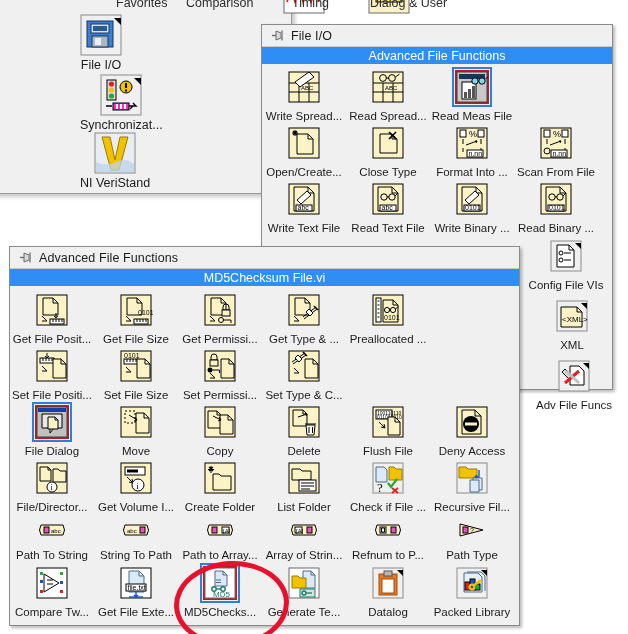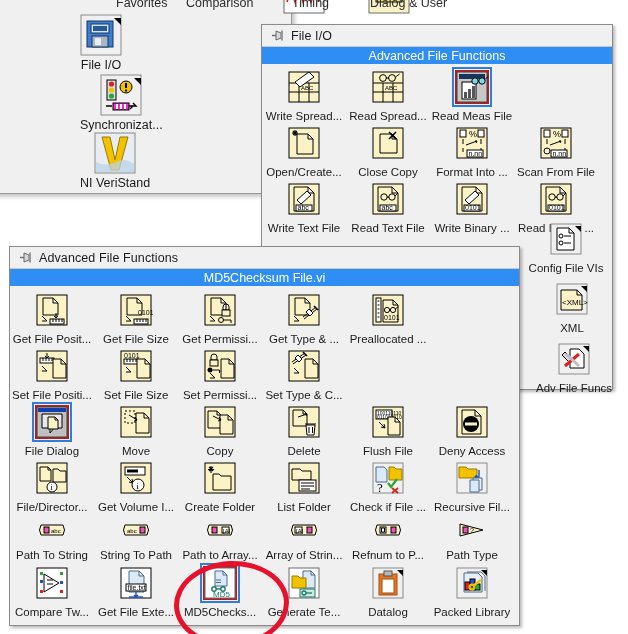--- a/index.html
+++ b/index.html
@@ -273,21 +273,21 @@
       </div>
       <div class="item">
         <span class="glyph">
           <svg viewBox="0 0 34 34" width="34" height="34">
             <rect x="2" y="2" width="30" height="30" fill="#fbf3c6" stroke="#000"></rect>
             <path d="M9 8 h12 l5 5 v14 h-17 z" fill="#fbf3c6" stroke="#000"></path>
             <path d="M21 8 v5 h5" fill="none" stroke="#000"></path>
             <path d="M18 6 l7 7 M25 6 l-7 7" stroke="#000" stroke-width="1.6"></path>
           </svg>
         </span>
-        <span class="cap">Close Copy</span>
+        <span class="cap">Close Type</span>
       </div>
       <div class="item">
         <span class="glyph">
           <svg viewBox="0 0 34 34" width="34" height="34">
             <rect x="2" y="2" width="30" height="30" fill="#fbf3c6" stroke="#000"></rect>
             <rect x="5" y="4" width="6" height="7" fill="#fff" stroke="#000"></rect>
             <text x="14" y="11" font-size="9" font-family="Liberation Sans">%</text>
             <rect x="23" y="4" width="6" height="7" fill="#fff" stroke="#000"></rect>
             <path d="M8 13 v5 M8 22 v4 M26 13 v5 M26 22 v4" stroke="#000"></path>
             <path d="M11 19 l11 -4 M20 15 l2 0 l-1 2" stroke="#000" fill="none"></path>
@@ -367,21 +367,21 @@
               <circle cx="21" cy="15" r="3.2" fill="none" stroke="#000"></circle>
             <path d="M16 15 h2 M24 14 l3 -3" stroke="#000" fill="none"></path>
             <rect x="9" y="23" width="16" height="6" fill="#fff" stroke="#000"></rect>
             <text x="10" y="28" font-size="7" font-family="Liberation Sans">0101</text>
           </svg>
         </span>
         <span class="cap">Read Binary ...</span>
       </div>
     </div>
 
-    <div style="position:absolute;left:258px;top:194px;width:92px;">
+    <div style="position:absolute;left:258px;top:211px;width:92px;">
       <div class="item" style="width:92px;">
         <span class="glyph">
           <svg viewBox="0 0 34 34" width="34" height="34">
             <rect x="2" y="2" width="30" height="30" fill="#f0f0f0" stroke="#8a8a8a"></rect>
             <path d="M8 6 h12 l5 5 v17 h-17 z" fill="#fff" stroke="#000"></path>
             <path d="M20 6 v5 h5" fill="none" stroke="#000"></path>
             <circle cx="12" cy="14" r="2" fill="none" stroke="#000"></circle>
               <path d="M15 14 h7" stroke="#000"></path>
             <circle cx="12" cy="21" r="2" fill="none" stroke="#000"></circle>
               <path d="M15 21 h7" stroke="#000"></path>

